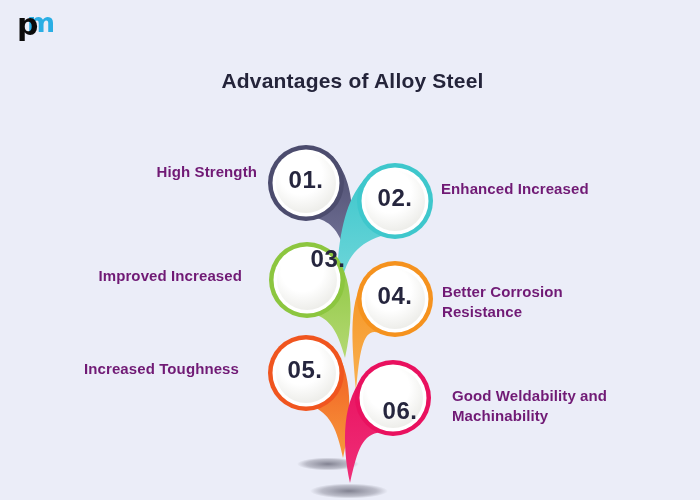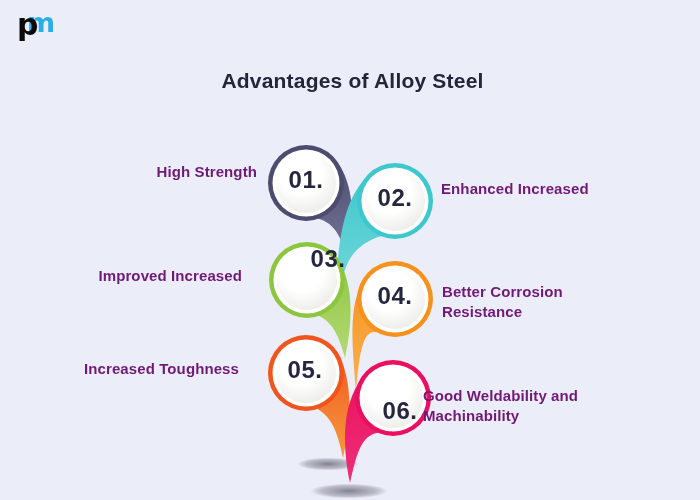--- a/index.html
+++ b/index.html
@@ -26,21 +26,21 @@
   }
   .lbl-right{text-align:right;}
   .n1{left:306px;top:180px;} .n2{left:395px;top:198px;}
   .n3{left:307px;top:259px;margin-left:21px;} .n4{left:395px;top:296px;}
   .n5{left:305px;top:370px;} .n6{left:400px;top:411px;}
   .l1{right:443px;top:162px;white-space:nowrap;}
   .l2{left:441px;top:179px;white-space:nowrap;}
   .l3{right:458px;top:266px;white-space:nowrap;}
   .l4{left:442px;top:282px;width:145px;}
   .l5{right:461px;top:359px;white-space:nowrap;}
-  .l6{left:423px;top:386px;width:172px;}
+  .l6{left:452px;top:386px;width:172px;}
 </style>
 </head>
 <body>
 
 <div class="stage">
 
   <svg class="diagram-svg" viewBox="0 0 700 500" xmlns="http://www.w3.org/2000/svg">
     <defs>
       <radialGradient id="inner" cx="0.42" cy="0.34" r="0.78">
         <stop offset="0.45" stop-color="#ffffff"></stop>

